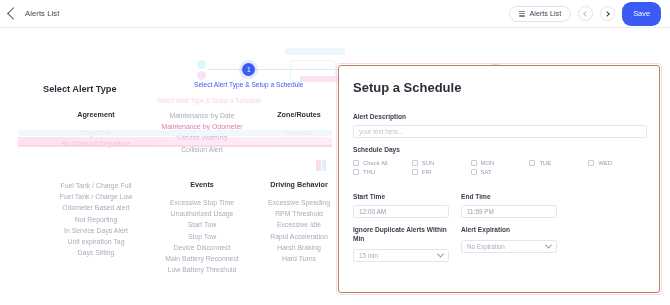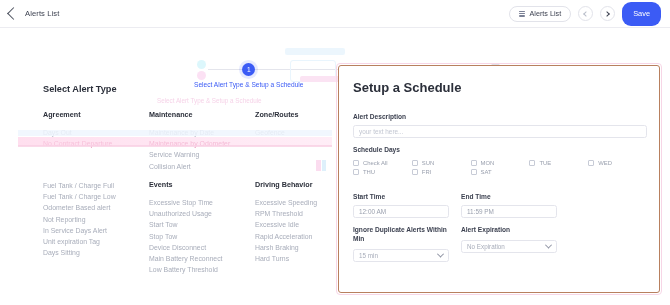--- a/index.html
+++ b/index.html
@@ -90,21 +90,21 @@
     position:absolute; left:300px; top:46px; width:40px; height:6px;
     background:#fbe3f3; border-radius:2px;
   }
 
   
   .left-panel { position:absolute; left:0; top:68px; width:332px; height:237px;margin-left:15px; }
   .panel-title { position:absolute; left:28px; top:16px; font-size:9.2px; font-weight:bold; color:#2b2f3a; }
 
   .groups { position:absolute; left:28px; top:42px; width:300px; display:flex; }
   .groups.lower { top:112px; }
-  .col { width:106px; }
+  .col { width:106px;text-align:center; }
   .col.c3 { width:88px; }
   .col-head { font-size:7.2px; font-weight:bold; color:#2b2f3a; margin-bottom:8px; }
   .col-item { font-size:6.9px; color:#a8adba; line-height:1.62; white-space:nowrap; }
 
   
   .pink-band {
     position:absolute; left:18px; top:137px; width:314px; height:9px;
     background:linear-gradient(90deg, rgba(255,214,234,.78), rgba(255,223,240,.55));
     pointer-events:none;
   }
@@ -219,21 +219,20 @@
   <div class="left-panel">
     <div class="panel-title">Select Alert Type</div>
 
     <div class="groups">
       <div class="col">
         <div class="col-head">Agreement</div>
         <div class="col-item">Days Out</div>
         <div class="col-item highlight-text">No Contract Departure</div>
       </div>
       <div class="col">
-        <div class="col-head">Maintenance</div>
         <div class="col-item">Maintenance by Date</div>
         <div class="col-item highlight-text">Maintenance by Odometer</div>
         <div class="col-item">Service Warning</div>
         <div class="col-item">Collision Alert</div>
       </div>
       <div class="col c3">
         <div class="col-head">Zone/Routes</div>
         <div class="col-item">Geofence</div>
       </div>
     </div>

